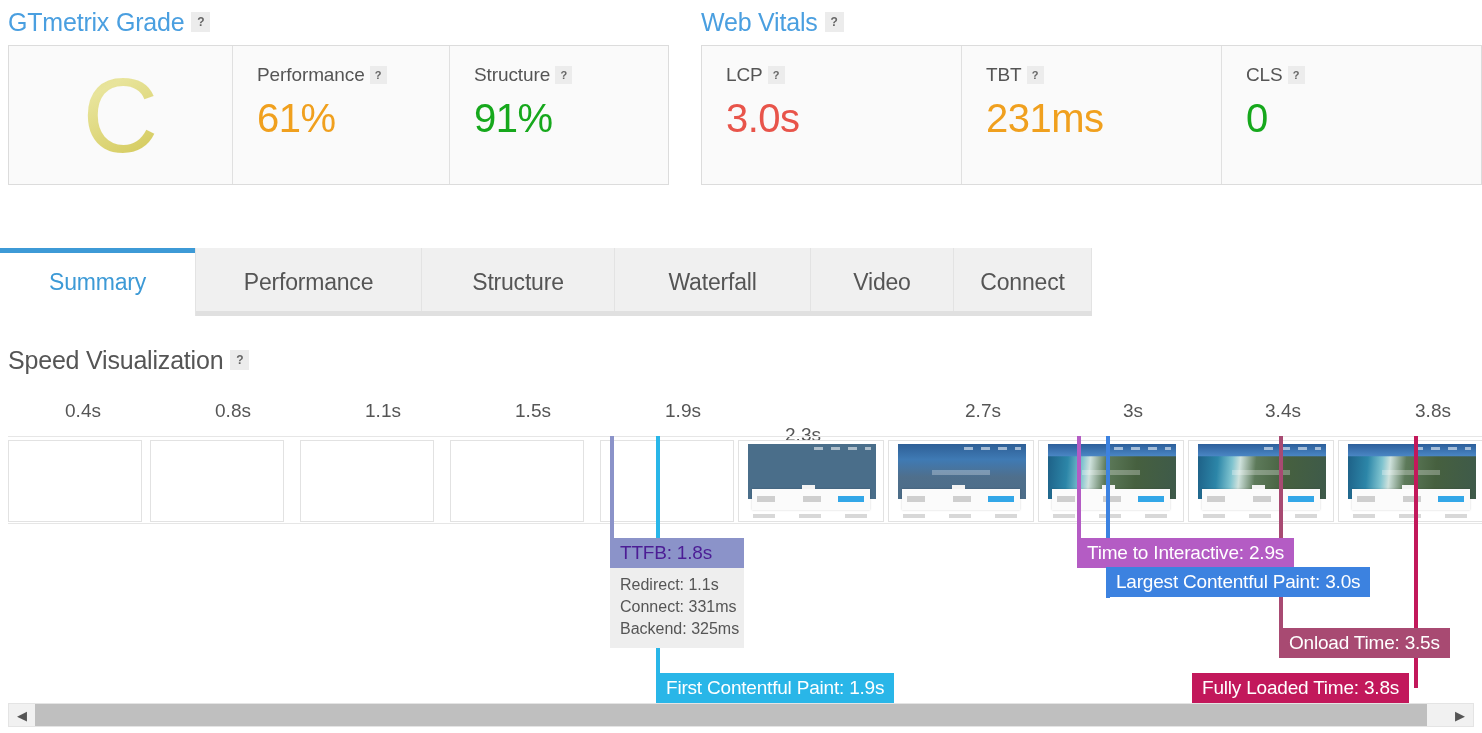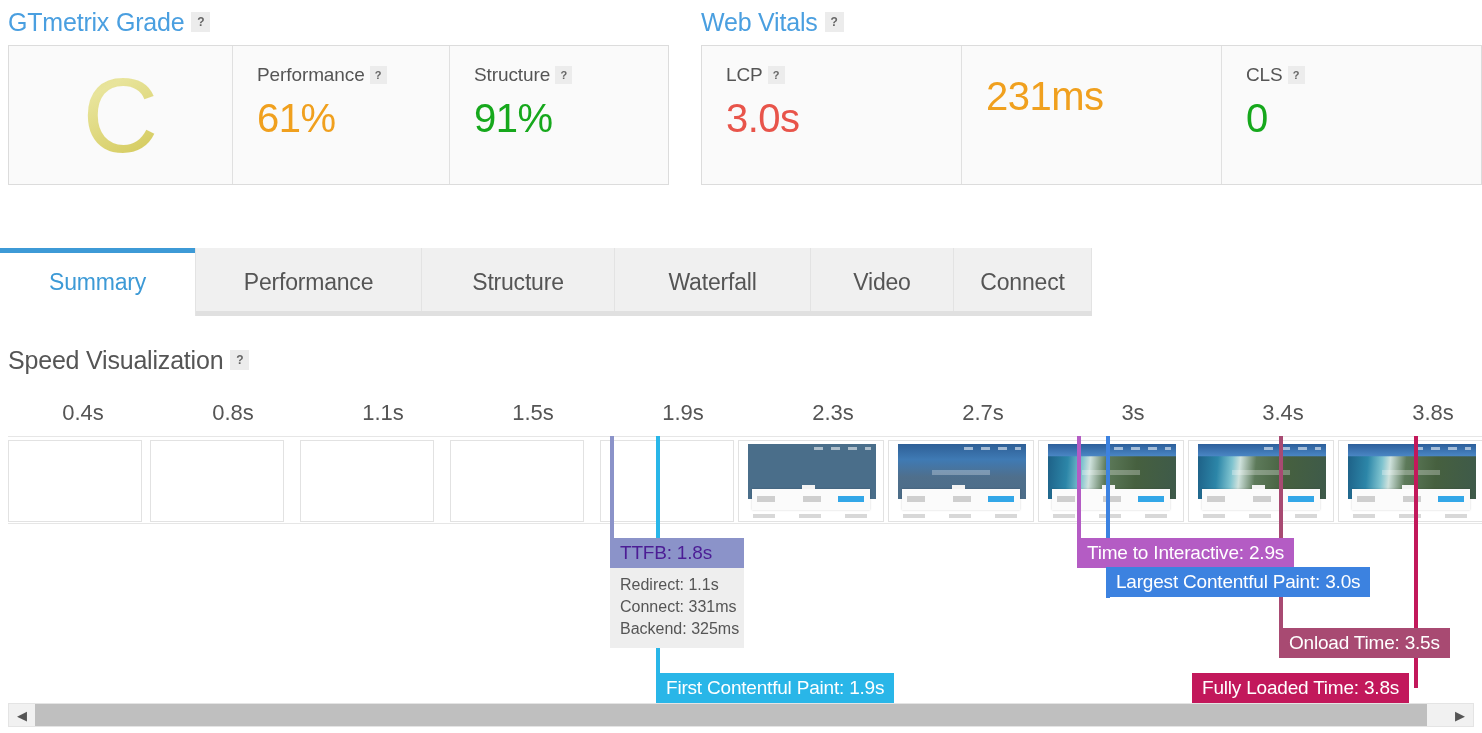--- a/index.html
+++ b/index.html
@@ -126,21 +126,21 @@
     width: 1474px; height: 333px;
   }
   #ruler {
     position: absolute;
     left: 0; top: 0;
     width: 1474px; height: 34px;
   }
   .tick {
     position: absolute;
     top: 0;
-    font-size: 22px;
+    font-size: 19px;
     color: #555;
     text-align: center;
     white-space: nowrap;
   }
   #filmstrip {
     position: absolute;
     left: 0; top: 36px;
     width: 1474px; height: 88px;
     border-top: 1px solid #e6e6e6;
     border-bottom: 1px solid #e6e6e6;
@@ -315,20 +315,23 @@
   </div>
 
   <div class="panel" style="left:701px; top:45px; width:781px; height:140px;">
     <div class="cell cell-pad" style="width:260px;">
       <div class="cell-label">
         <span>LCP</span><span class="help sm">?</span>
       </div>
       <div class="cell-value" style="color:#e8544a;">3.0s</div>
     </div>
     <div class="cell cell-pad" style="width:260px;">
+      <div class="cell-label">
+        <span>TBT</span><span class="help sm">?</span>
+      </div>
       <div class="cell-value" style="color:#f0a01e;">231ms</div>
     </div>
     <div class="cell cell-pad" style="width:259px;">
       <div class="cell-label">
         <span>CLS</span><span class="help sm">?</span>
       </div>
       <div class="cell-value" style="color:#16a81c;">0</div>
     </div>
   </div>
 
@@ -360,21 +363,21 @@
   </div>
 
   <div id="viz">
 
     <div id="ruler">
       <div class="tick" style="left:0px;   width:150px;">0.4s</div>
       <div class="tick" style="left:150px; width:150px;">0.8s</div>
       <div class="tick" style="left:300px; width:150px;">1.1s</div>
       <div class="tick" style="left:450px; width:150px;">1.5s</div>
       <div class="tick" style="left:600px; width:150px;">1.9s</div>
-      <div class="tick" style="left:750px; width:150px;">2.3s</div>
+      <div class="tick" style="left:720px; width:150px;margin-top:24px;">2.3s</div>
       <div class="tick" style="left:900px; width:150px;">2.7s</div>
       <div class="tick" style="left:1050px;width:150px;">3s</div>
       <div class="tick" style="left:1200px;width:150px;">3.4s</div>
       <div class="tick" style="left:1350px;width:150px;">3.8s</div>
     </div>
 
     <div id="filmstrip">
       <div class="frame" style="left:0px;   width:134px;"></div>
       <div class="frame" style="left:142px; width:134px;"></div>
       <div class="frame" style="left:292px; width:134px;"></div>

